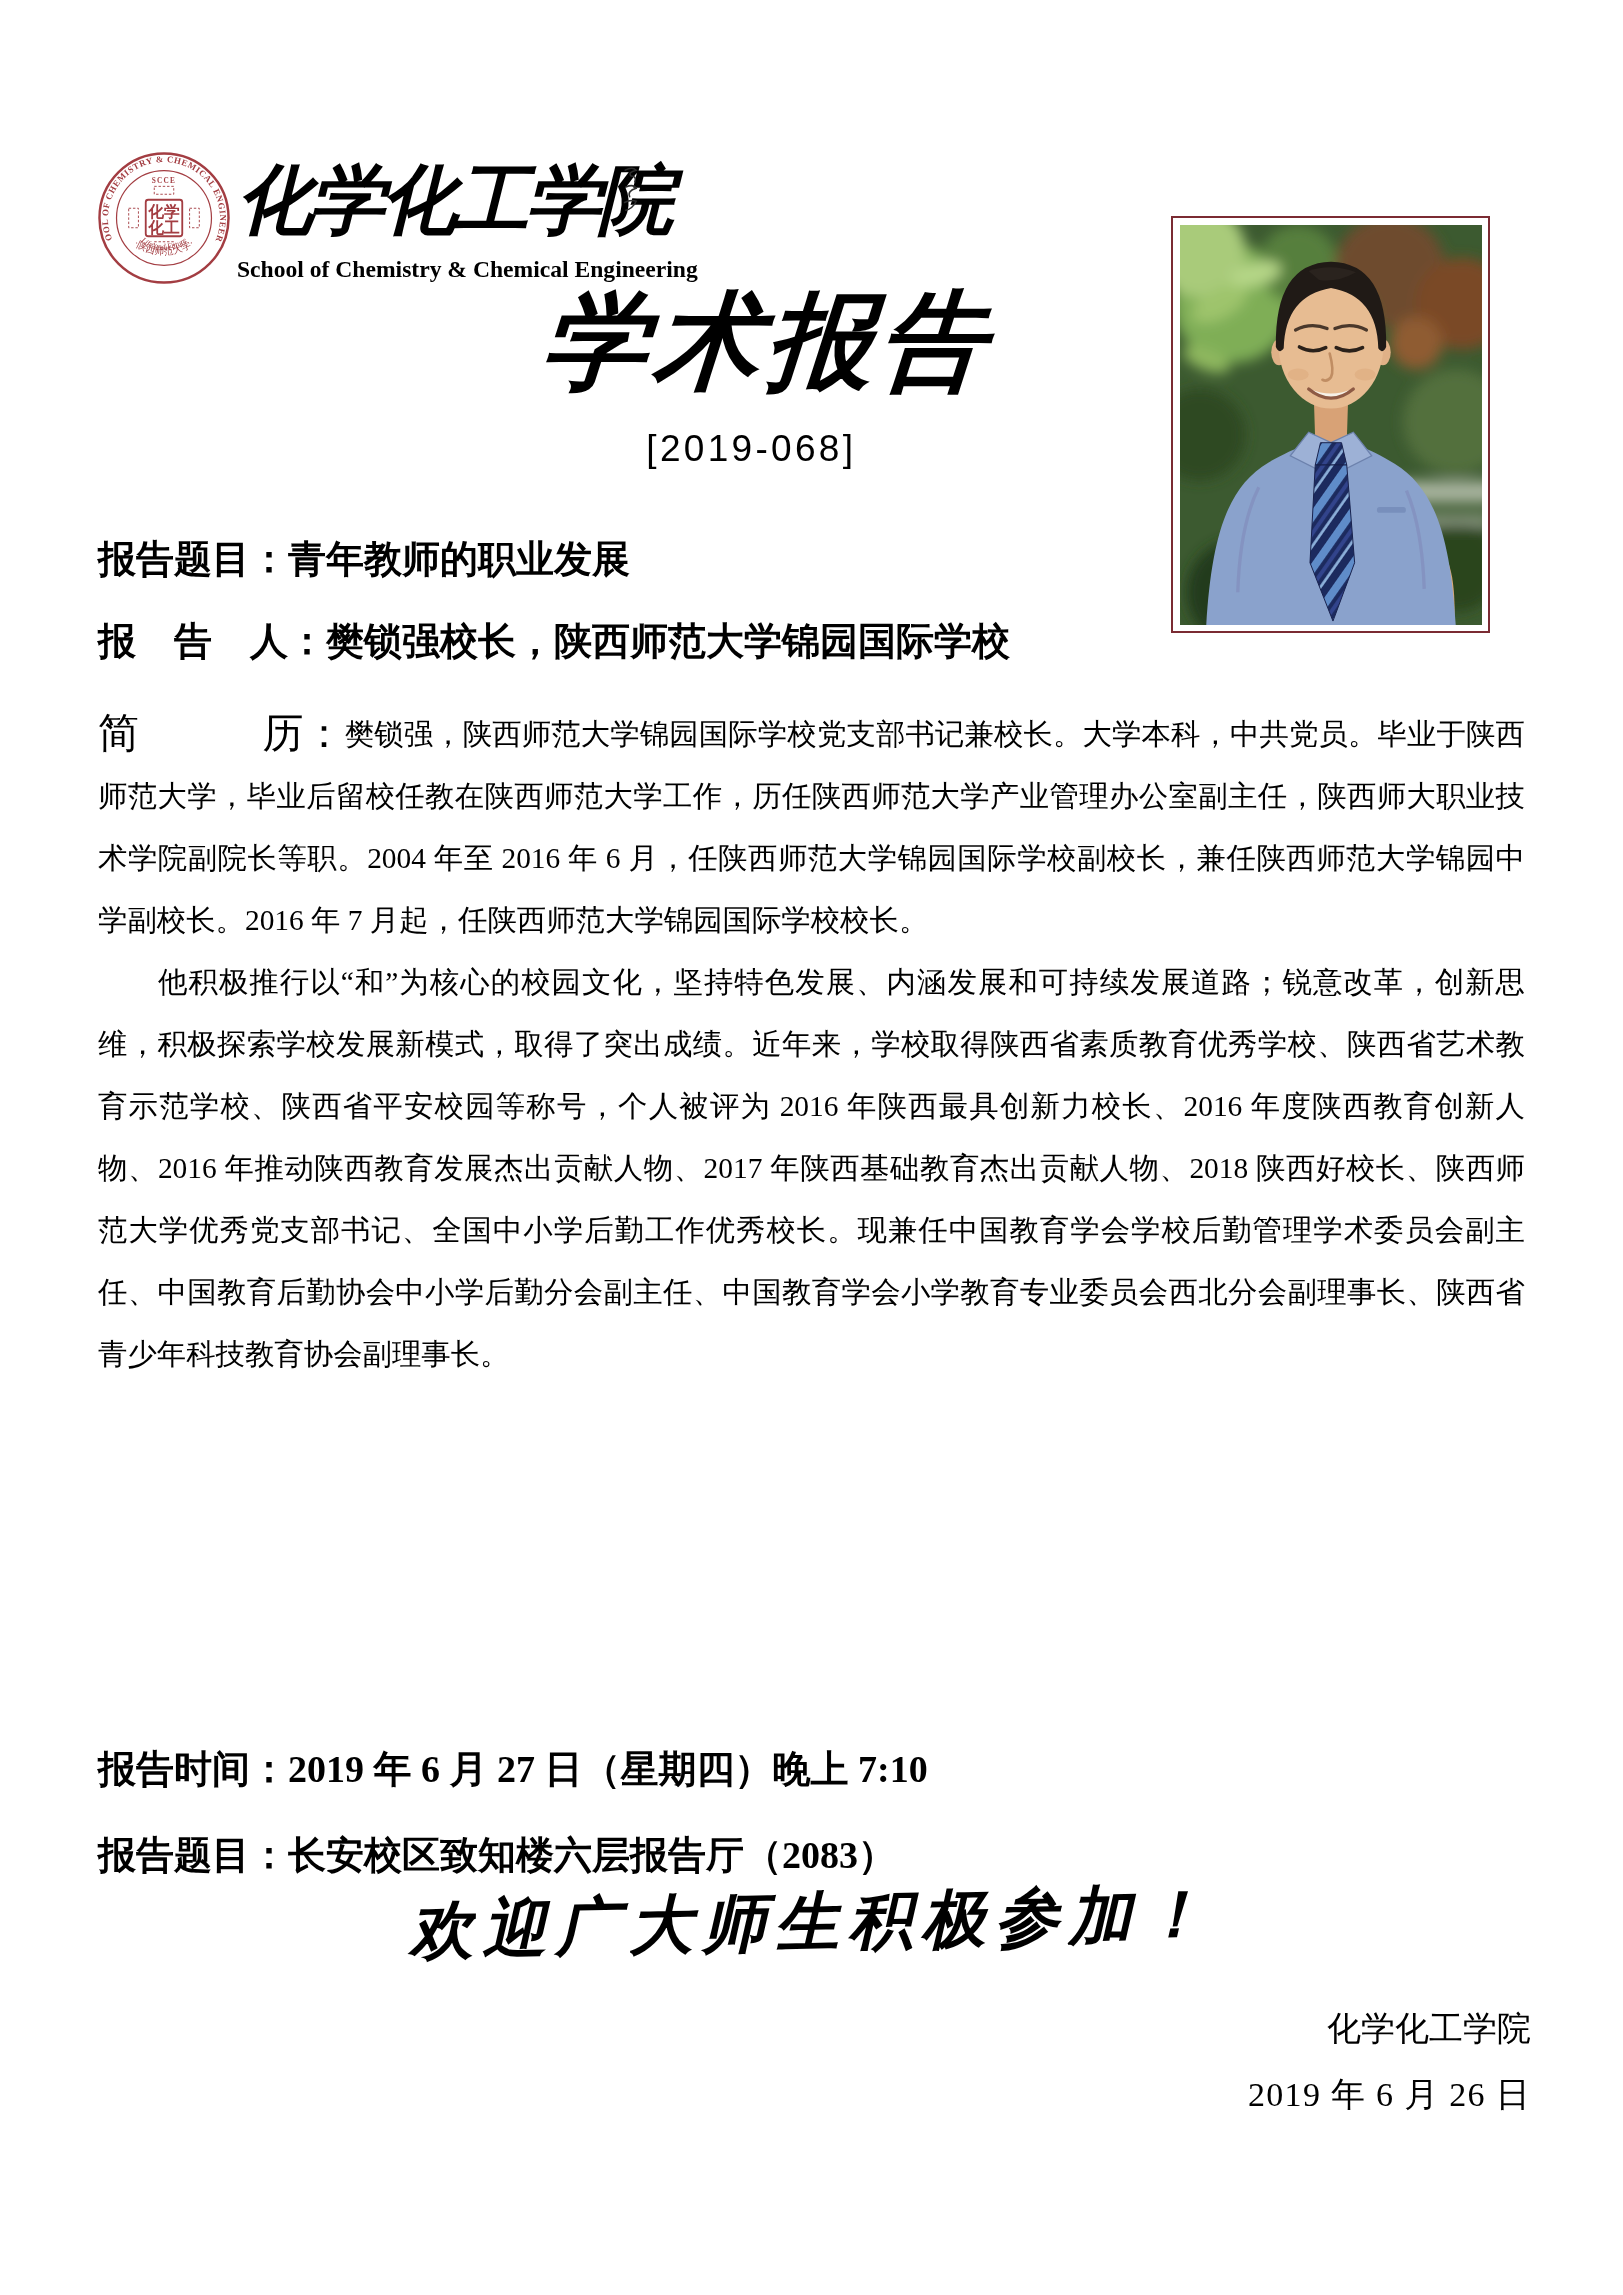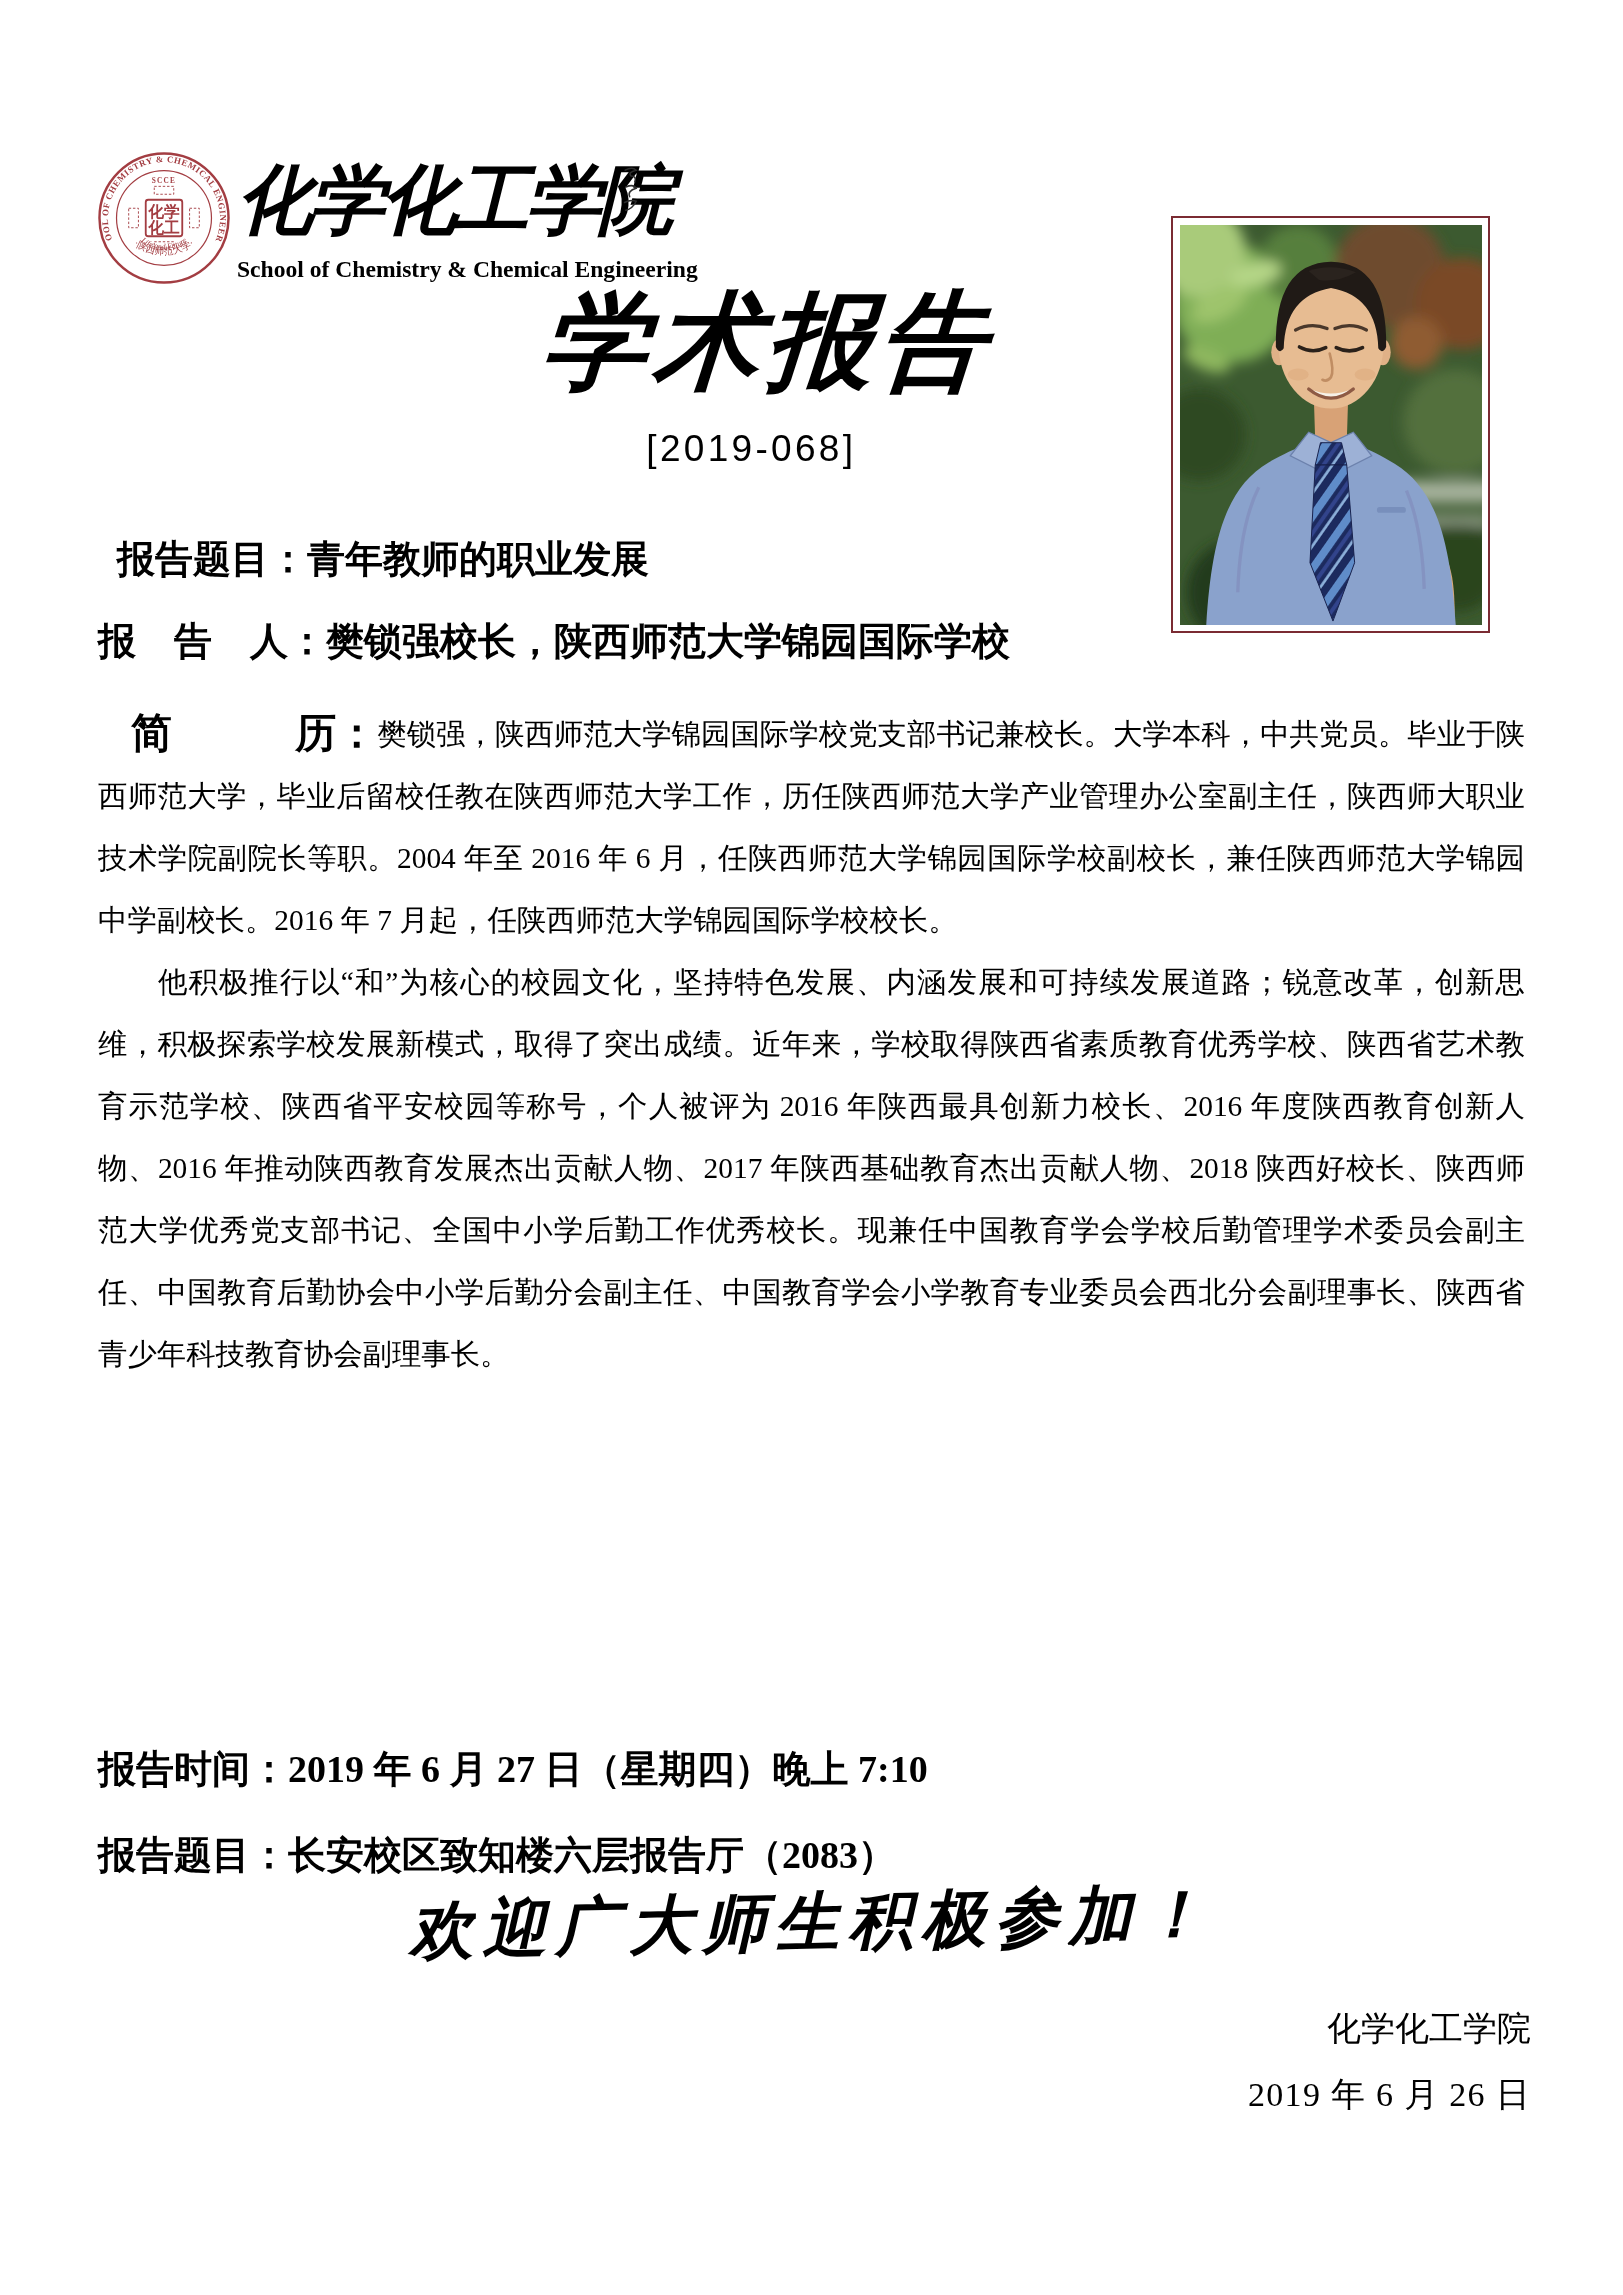--- a/index.html
+++ b/index.html
@@ -23,28 +23,28 @@
   
   .title-block{position:absolute;left:440px;top:287px;width:654px;text-align:center;}
   .title-main{font-size:106px;line-height:111px;font-weight:bold;font-style:italic;
               letter-spacing:6.5px;white-space:nowrap;transform:skewX(-4deg);}
   .title-number{font-size:37px;line-height:41px;margin-top:30px;letter-spacing:3.3px;
                 font-family:Liberation Sans, sans-serif;transform:translateX(-15.7px);}
 
   
   .heading-line{position:absolute;left:98px;font-size:38px;font-weight:bold;
                 line-height:43px;white-space:nowrap;}
-  .topic-line{top:538px;margin-left:19px;}
+  .topic-line{top:538px;}
   .speaker-line{top:620px;}
 
   .bio{position:absolute;left:98px;top:703px;width:1427px;font-size:29.4px;
        line-height:62px;text-align:justify;}
   .bio p{margin:0;}
   .bio p.indent{text-indent:60px;}
-  .bio-label{font-size:41px;font-weight:bold;line-height:1;vertical-align:-2.6px;margin-left:33px;}
+  .bio-label{font-size:41px;font-weight:normal;line-height:1;vertical-align:-2.6px;}
 
   .time-line{top:1748px;}
   .venue-line{top:1834px;}
 
   
   .welcome{position:absolute;left:98px;top:1879px;width:1427px;text-align:center;
            font-size:64px;font-weight:bold;font-style:italic;letter-spacing:9.2px;
            white-space:nowrap;transform:rotate(-1.2deg);}
 
   

